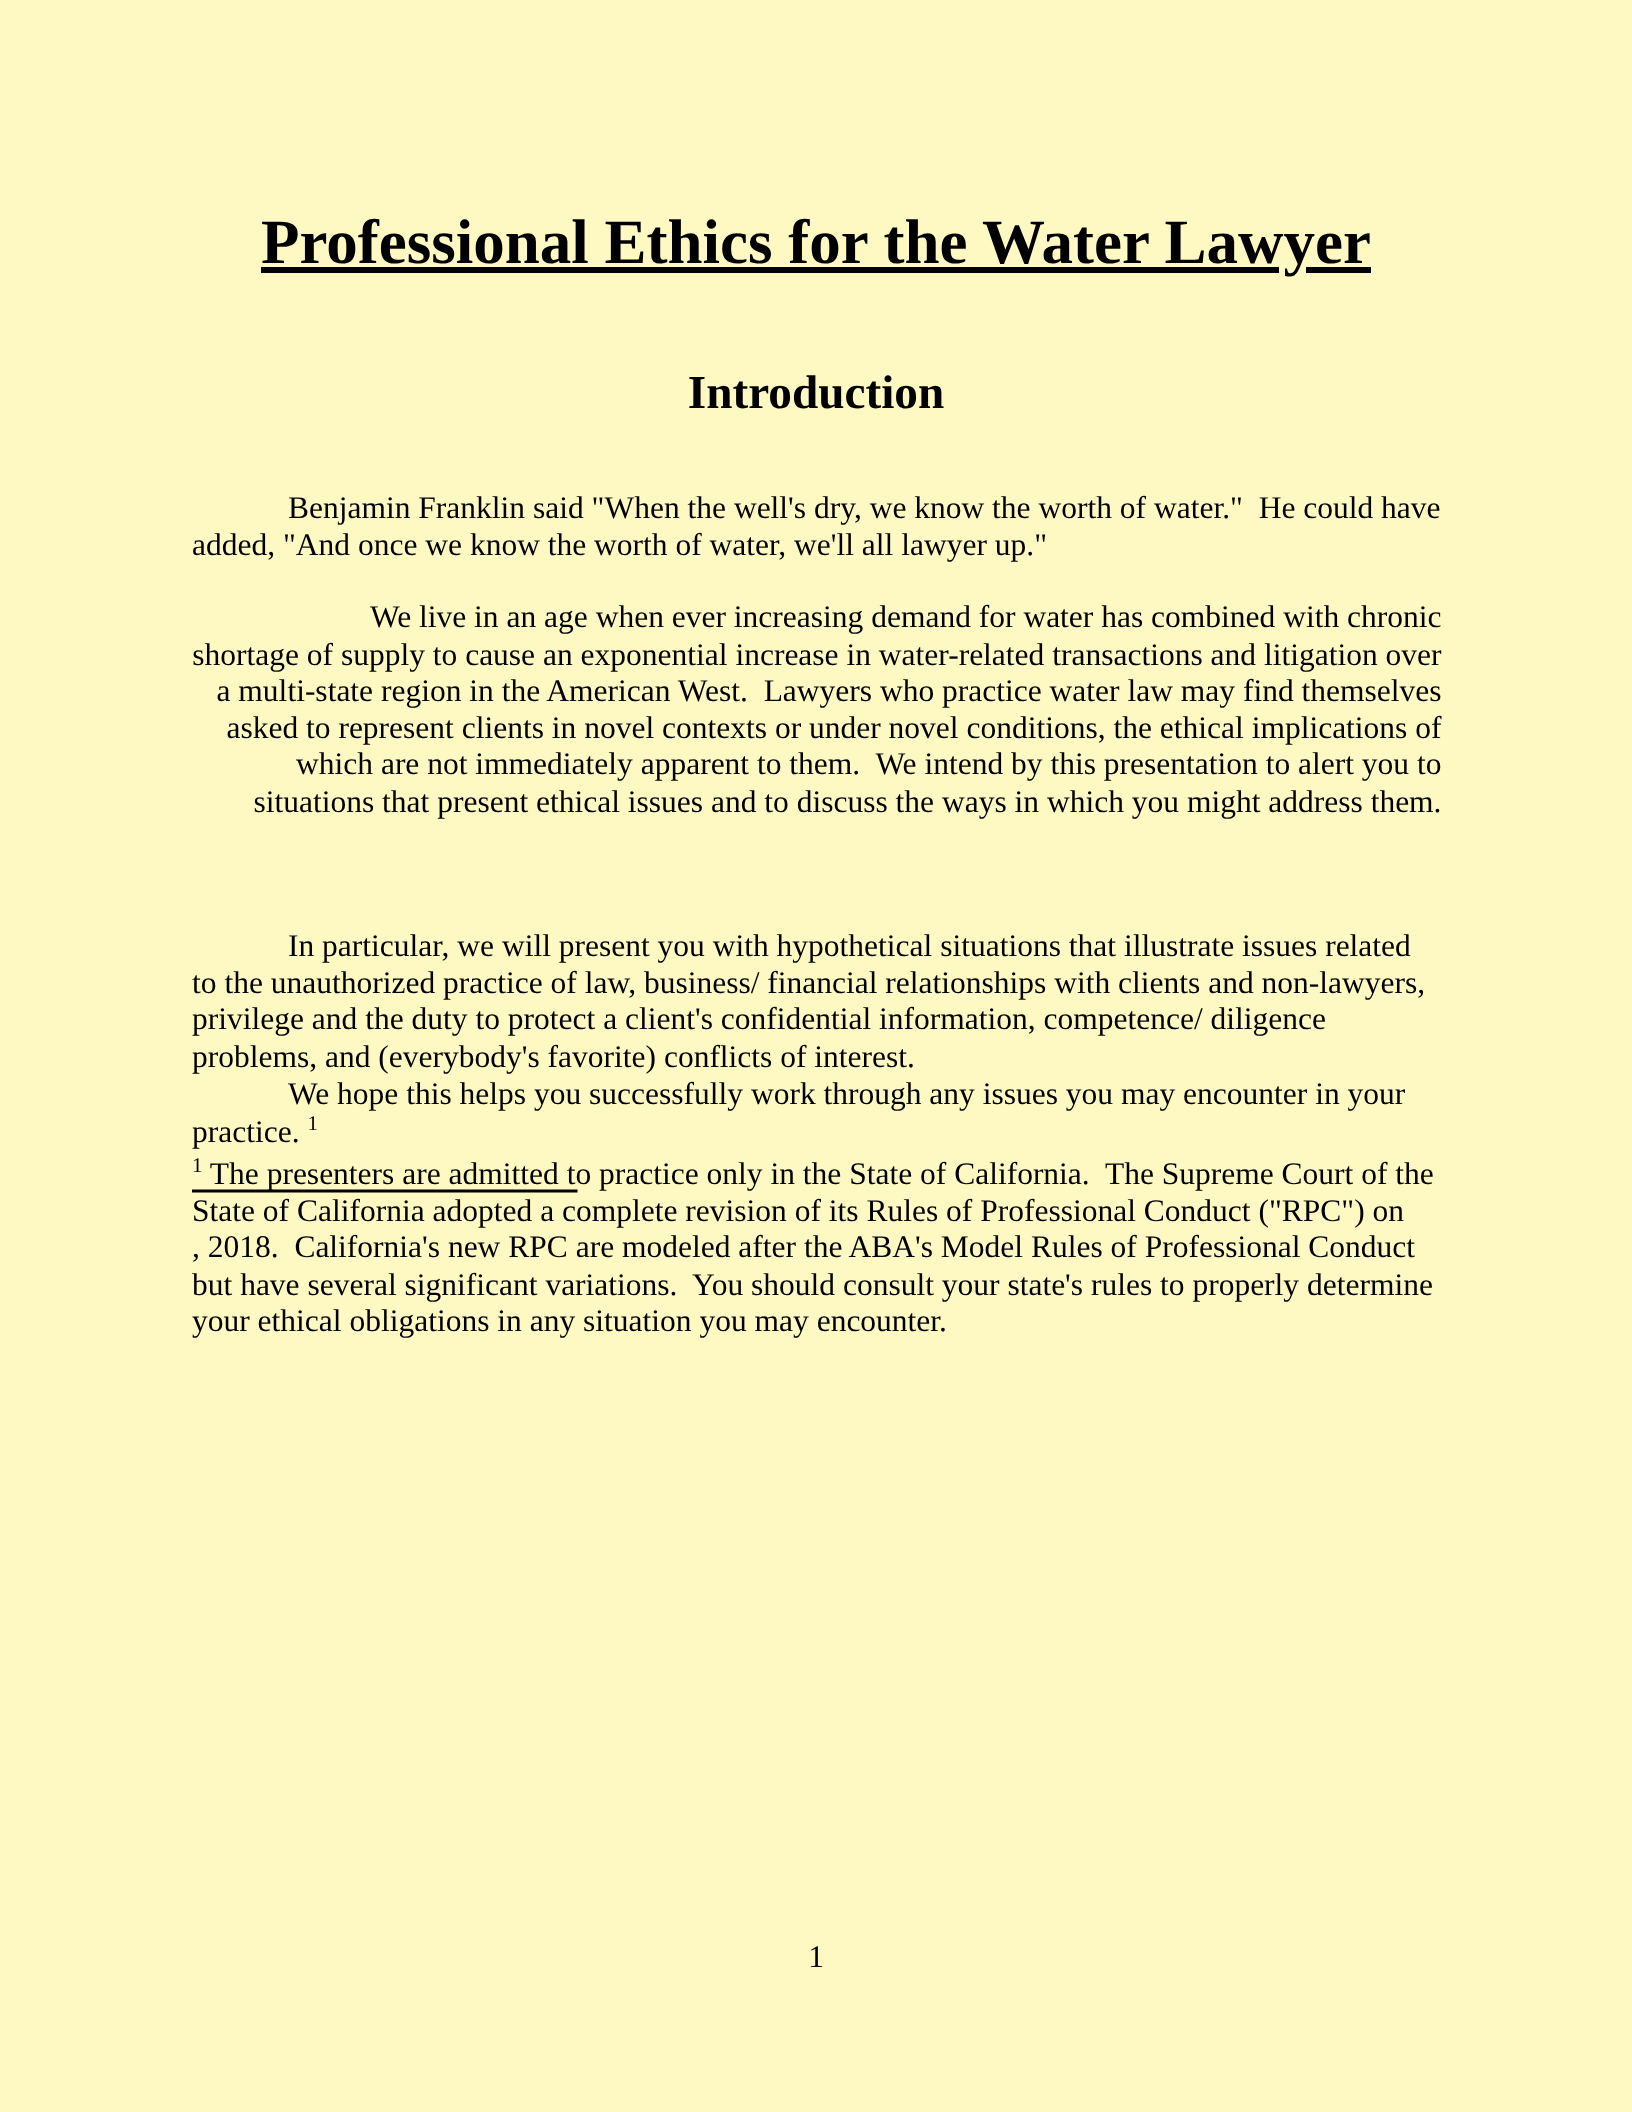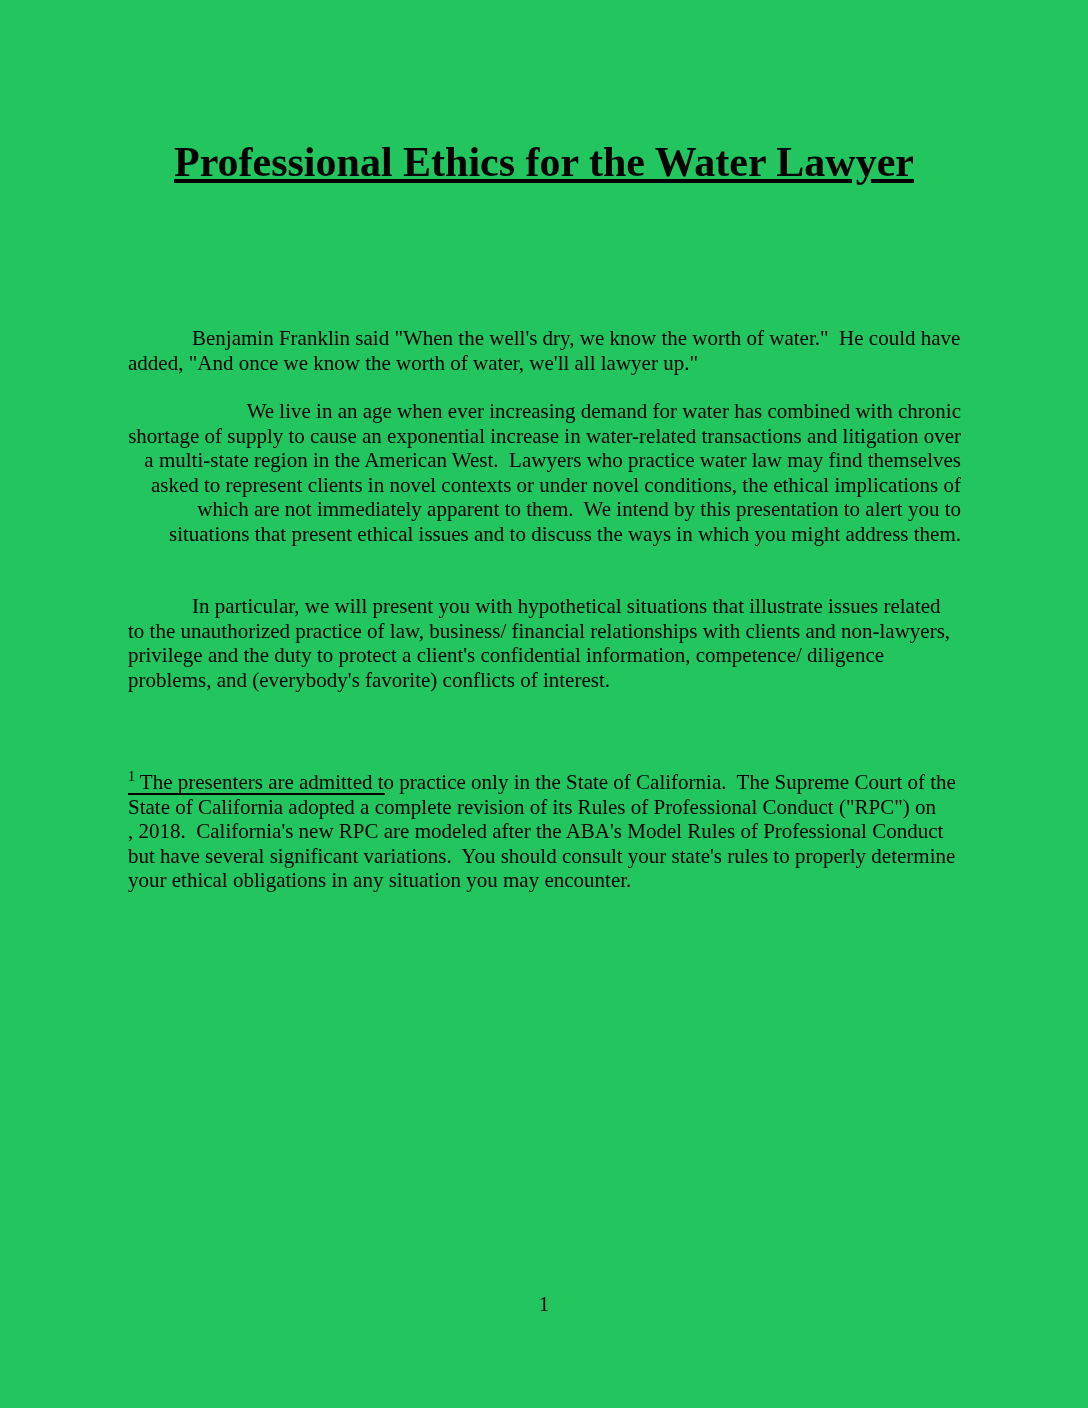--- a/index.html
+++ b/index.html
@@ -1,20 +1,20 @@
 <!DOCTYPE html>
 <html><head>
 <meta charset="utf-8">
 <style>
   html, body { margin: 0; padding: 0; background: #ffffff; }
   .page {
     position: relative;
     width: 1088px;
     height: 1408px;
-    background: #22c55e;
+    background: #fef9c3;
     font-family: "Liberation Serif", serif;
     font-size: 21px;
     line-height: 24.5px;
     color: #000000;
     overflow: hidden;
   }
   .doc-title {
     position: absolute;
     top: 150px;
     left: 0;
@@ -36,21 +36,21 @@
   .para {
     position: absolute;
     left: 128px;
     width: 833px;
     margin: 0;
     text-indent: 64px;
     white-space: pre-wrap;
   }
   .para-1 { top: 326px; }
   .para-2 { top: 399px; text-align: right; }
-  .para-3 { top: 594px; }
+  .para-3 { top: 618px; }
   .para-4 { top: 717px; }
   .footnote-rule {
     position: absolute;
     top: 793px;
     left: 128px;
     width: 257px;
     height: 0;
     border-top: 2px solid #000000;
   }
   .footnote {
@@ -75,27 +75,29 @@
     margin: 0;
   }
 </style>
 </head>
 <body>
 
 <div class="page">
 
   <h1 class="doc-title">Professional Ethics for the Water Lawyer</h1>
 
+  <h2 class="section-heading">Introduction</h2>
 
   <p class="para para-1">Benjamin Franklin said "When the well's dry, we know the worth of water."  He could have added, "And once we know the worth of water, we'll all lawyer up."</p>
 
   <p class="para para-2">We live in an age when ever increasing demand for water has combined with chronic shortage of supply to cause an exponential increase in water-related transactions and litigation over a multi-state region in the American West.  Lawyers who practice water law may find themselves asked to represent clients in novel contexts or under novel conditions, the ethical implications of which are not immediately apparent to them.  We intend by this presentation to alert you to situations that present ethical issues and to discuss the ways in which you might address them.</p>
 
   <p class="para para-3">In particular, we will present you with hypothetical situations that illustrate issues related to the unauthorized practice of law, business/ financial relationships with clients and non-lawyers, privilege and the duty to protect a client's confidential information, competence/ diligence problems, and (everybody's favorite) conflicts of interest.</p>
 
+  <p class="para para-4"><span>We hope this helps you successfully work through any issues you may encounter in your practice. </span><sup class="fn-ref">1</sup></p>
 
   <div class="footnote-rule"></div>
 
   <p class="footnote"><sup class="fn-ref">1</sup><span> The presenters are admitted to practice only in the State of California.  The Supreme Court of the State of California adopted a complete revision of its Rules of Professional Conduct ("RPC") on        , 2018.  California's new RPC are modeled after the ABA's Model Rules of Professional Conduct but have several significant variations.  You should consult your state's rules to properly determine your ethical obligations in any situation you may encounter.</span></p>
 
   <p class="page-number">1</p>
 
 </div>
 
 </body></html>

